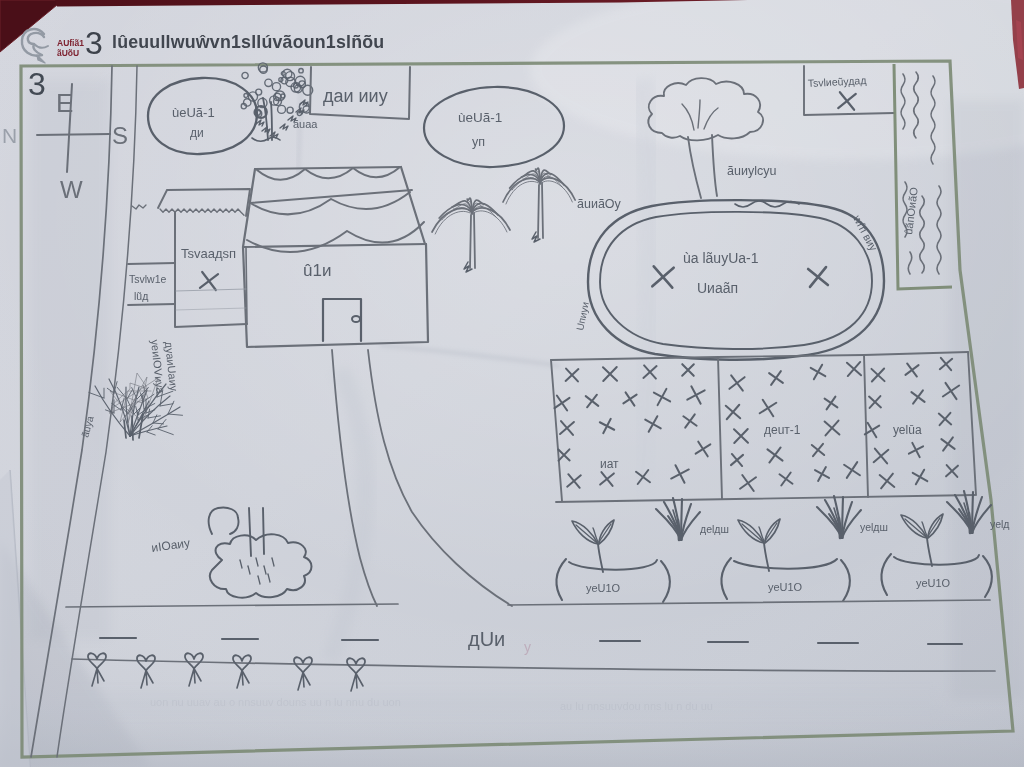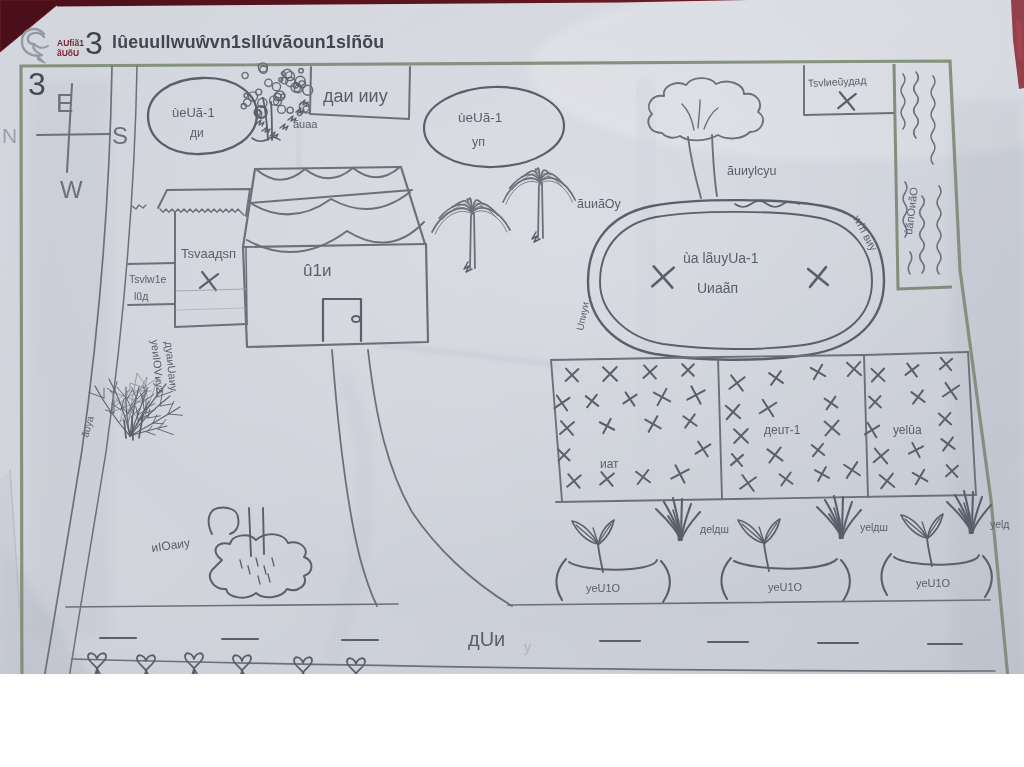--- a/index.html
+++ b/index.html
@@ -1,12 +1,12 @@
 <!DOCTYPE html>
-<html><head><meta charset="utf-8"><title>p</title><style>html,body{margin:0;padding:0}#c{width:1024px;height:674px;overflow:hidden;font-family:"Liberation Sans",sans-serif;filter:blur(0.3px)}</style></head><body>
+<html><head><meta charset="utf-8"><title>p</title><style>html,body{margin:0;padding:0}#c{width:1024px;height:767px;overflow:hidden;font-family:"Liberation Sans",sans-serif;filter:blur(0.3px)}</style></head><body>
 <div id="c">
 <svg width="1024" height="767" viewBox="0 0 1024 767">
 <defs>
         <linearGradient id="pap" x1="0" y1="0" x2="1" y2="1">
           <stop offset="0" stop-color="#d4d6de"></stop>
           <stop offset="0.45" stop-color="#d0d3db"></stop>
           <stop offset="0.8" stop-color="#c8ccd5"></stop>
           <stop offset="1" stop-color="#c0c4ce"></stop>
         </linearGradient>
         <linearGradient id="strip" x1="0" y1="0" x2="1" y2="0">

